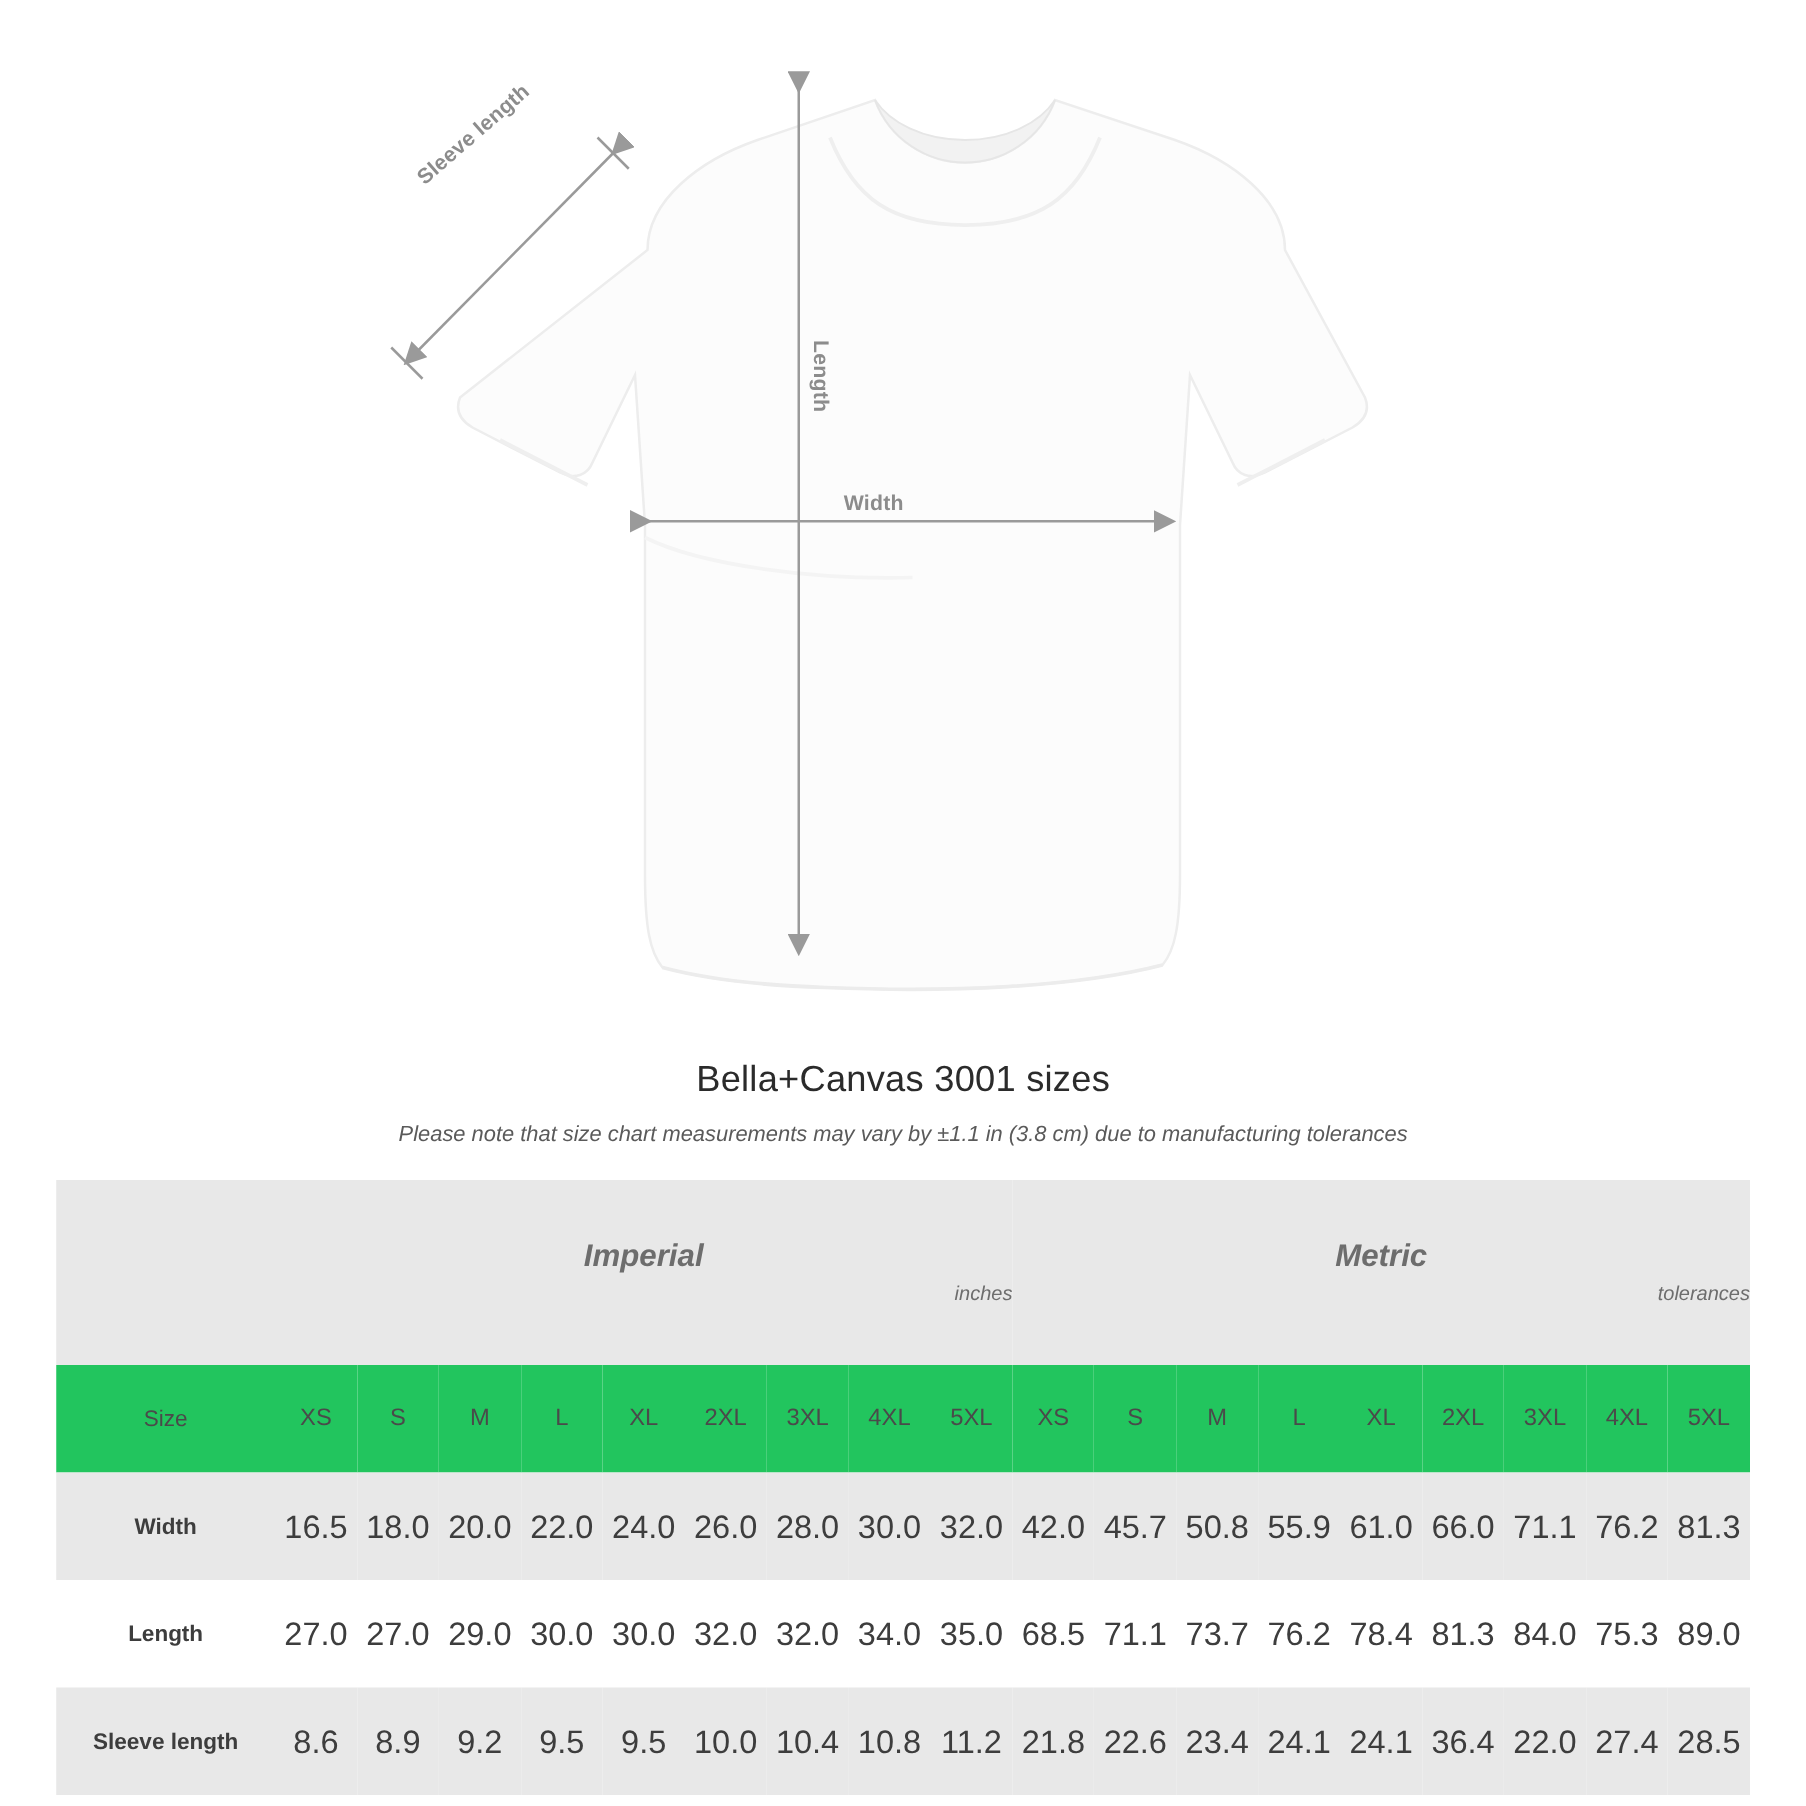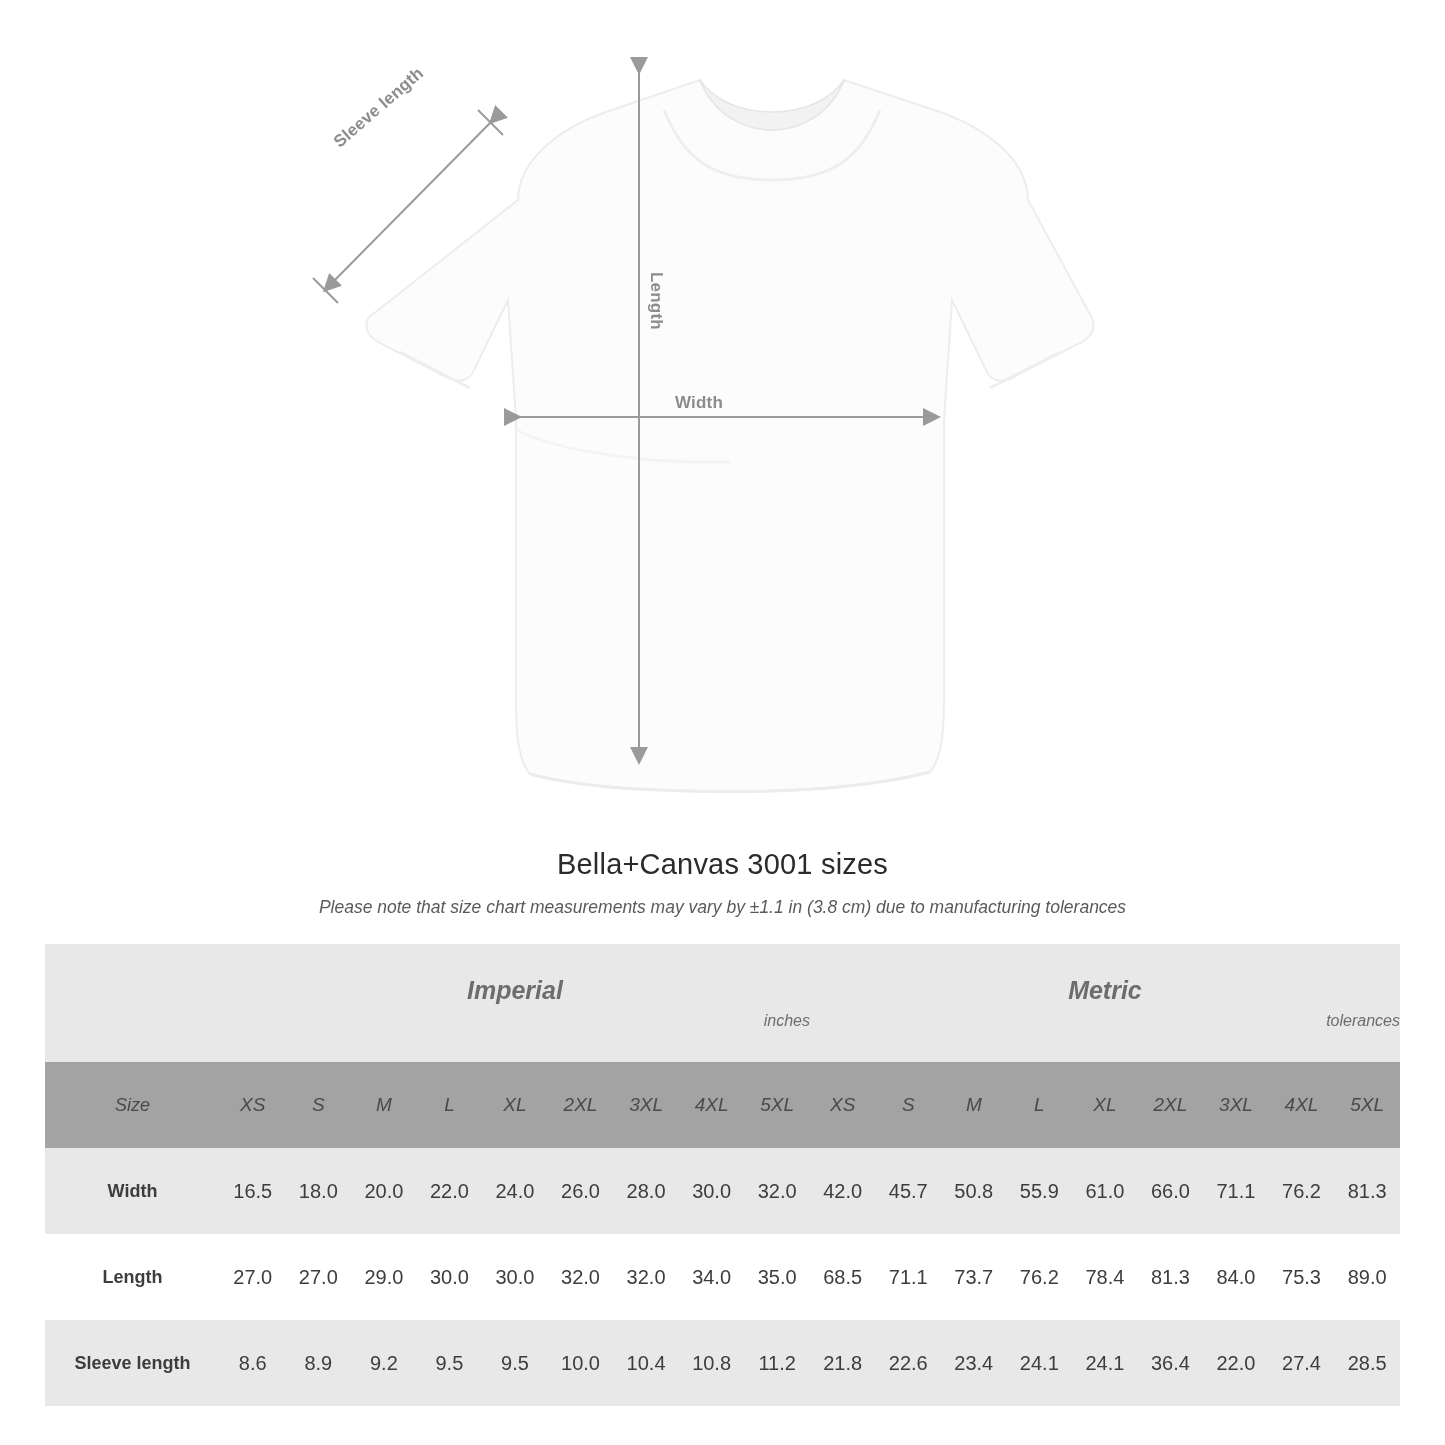--- a/index.html
+++ b/index.html
@@ -79,52 +79,51 @@
   }
   table.size-table td,
   table.size-table th {
     text-align: center;
     vertical-align: middle;
     font-weight: normal;
     border: none;
   }
   .unit-row td {
     background: #e8e8e8;
-    height: 118px;
+    height: 148px;
     padding: 0;
     margin-top: 16px;
   }
   .unit-sys {
     font-size: 25px;
     font-style: italic;
     font-weight: bold;
     color: #6d6d6d;
     line-height: 1.15;
   }
   .unit-sub {
     font-size: 16px;
     font-style: italic;
     color: #6d6d6d;
     margin-top: 8px;
     text-align: right;
   }
   .head-row td {
-    background: #a3a3a3;
+    background: #22c55e;
     height: 84px;
     font-size: 19px;
     font-weight: bold;
     color: #4a4a4a;
-    font-style: italic;
   }
   .head-row td.rowlabel {
     font-size: 18px;
   }
   .data-row td {
     height: 84px;
-    font-size: 20px;
+    font-size: 26px;
     color: #3d3d3d;
   }
   .data-row.odd td { background: #e8e8e8; }
   .data-row.even td { background: #ffffff; }
   .data-row td.rowlabel {
     font-weight: bold;
     font-size: 18px;
     color: #3d3d3d;
   }
   .col-label { width: 175px; }

